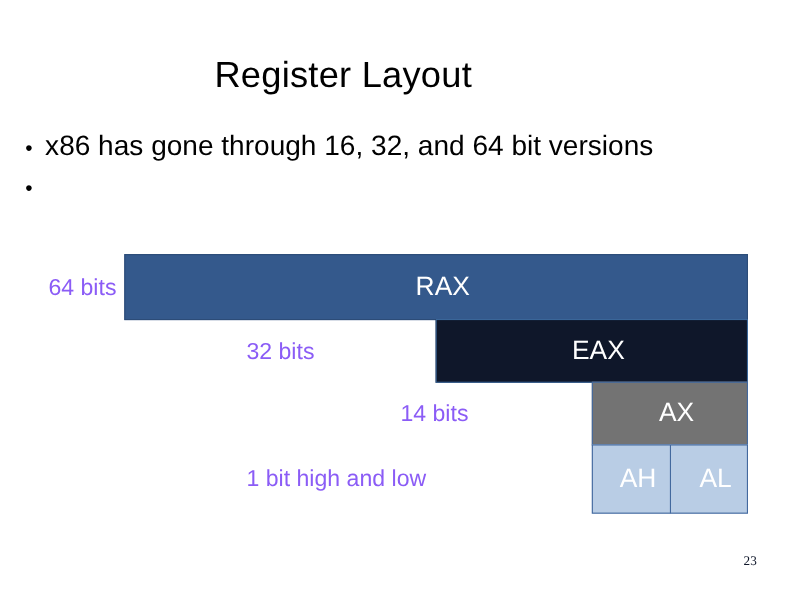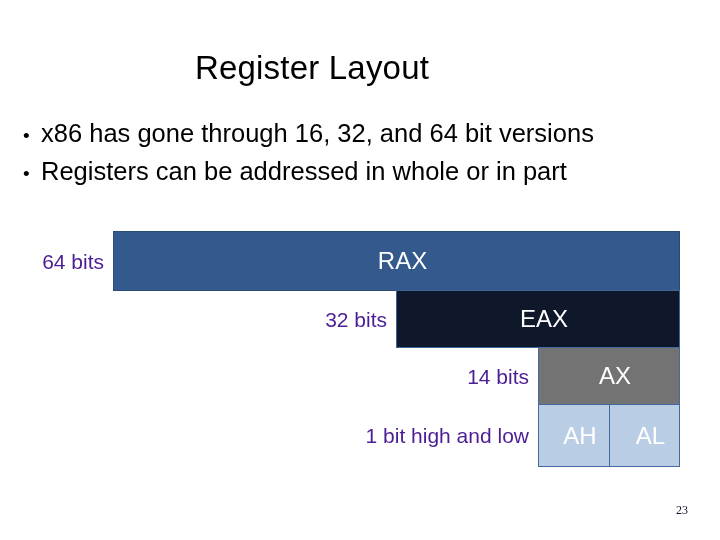--- a/index.html
+++ b/index.html
@@ -126,23 +126,24 @@
     width: 71px;
     height: 63px;
     background: #b9cde5;
     border-color: #43699e;
   }
 
   .reg-label {
     position: absolute;
     font-size: 21px;
     line-height: 1;
-    color: #4c1d95;
+    color: #8b5cf6;
     white-space: nowrap;
-    text-align: right;
+    text-align: left;
+    padding-left: 44px;
   }
   #label-64 {
     left: 0px;
     top: 251px;
     width: 104px;
   }
   #label-32 {
     left: 180px;
     top: 309px;
     width: 207px;
@@ -178,21 +179,20 @@
 
   <div id="bullet-list">
 
     <div class="bullet-row">
       <span class="bullet-mark">•</span>
       <span class="bullet-text">x86 has gone through 16, 32, and 64 bit versions</span>
     </div>
 
     <div class="bullet-row">
       <span class="bullet-mark">•</span>
-      <span class="bullet-text">Registers can be addressed in whole or in part</span>
     </div>
 
   </div>
 
   <div id="register-diagram">
 
     <div class="reg-label" id="label-64">64 bits</div>
     <div class="reg-bar" id="bar-rax">
       <span>RAX</span>
     </div>

